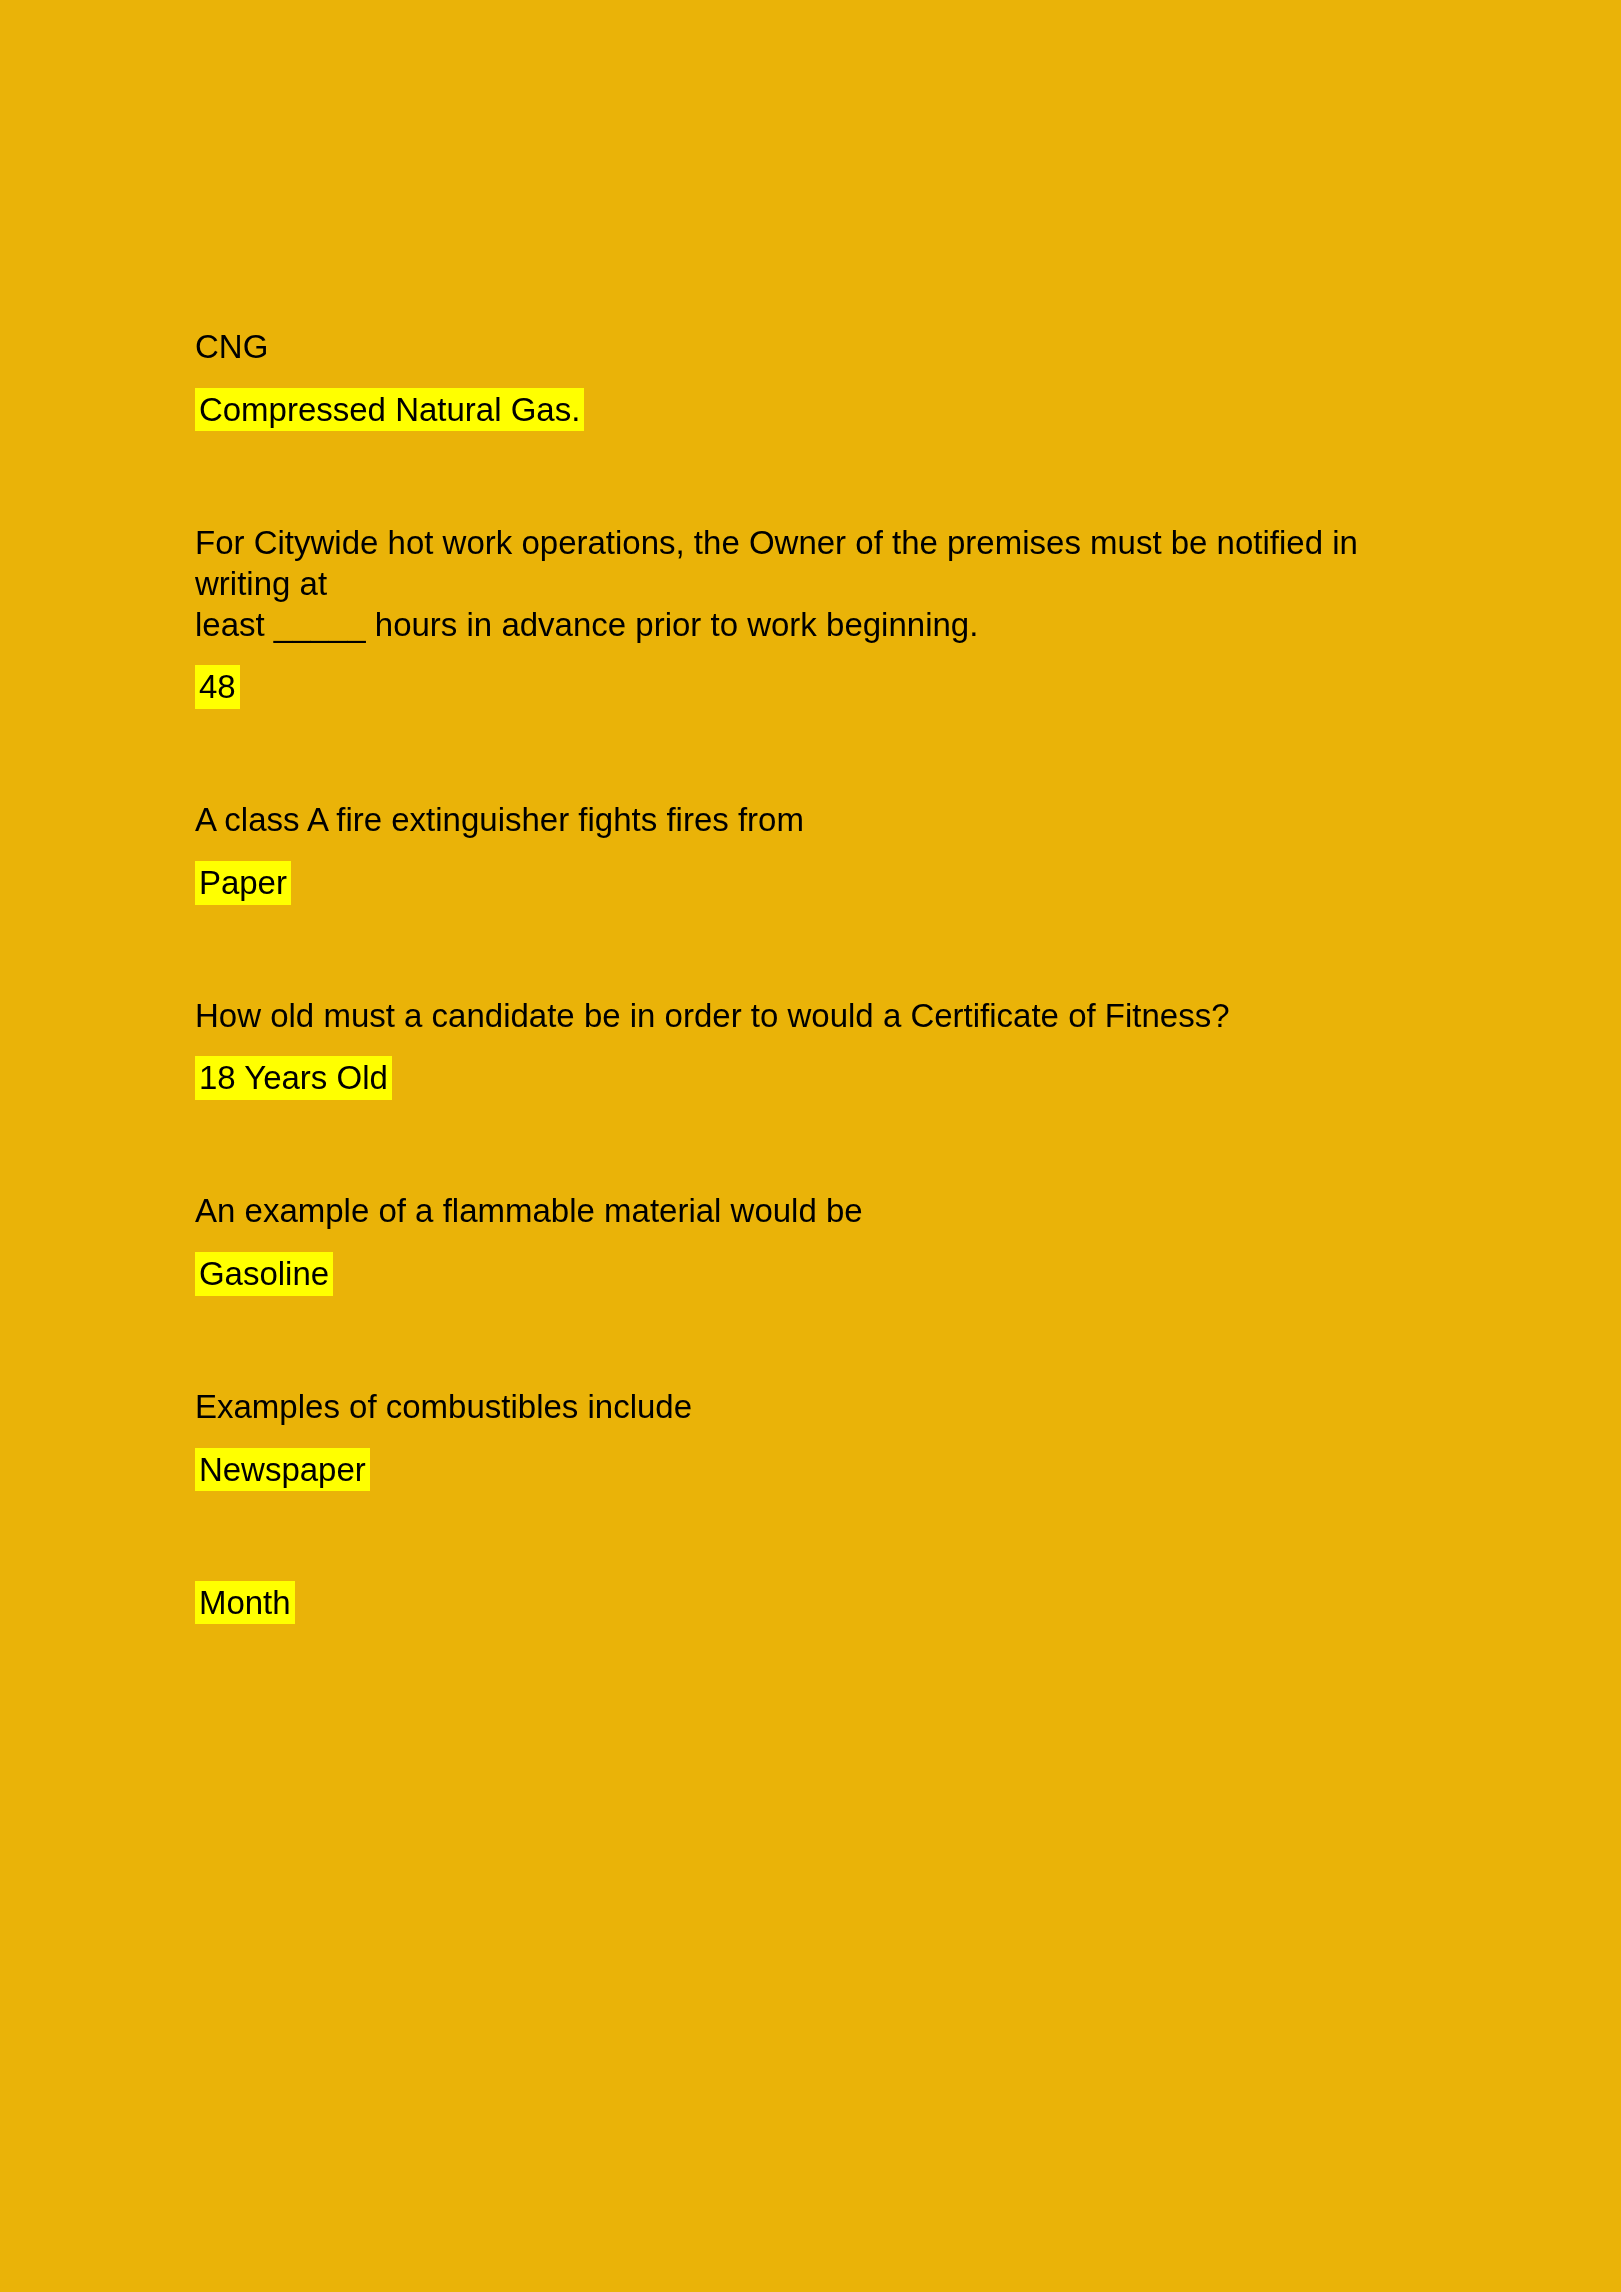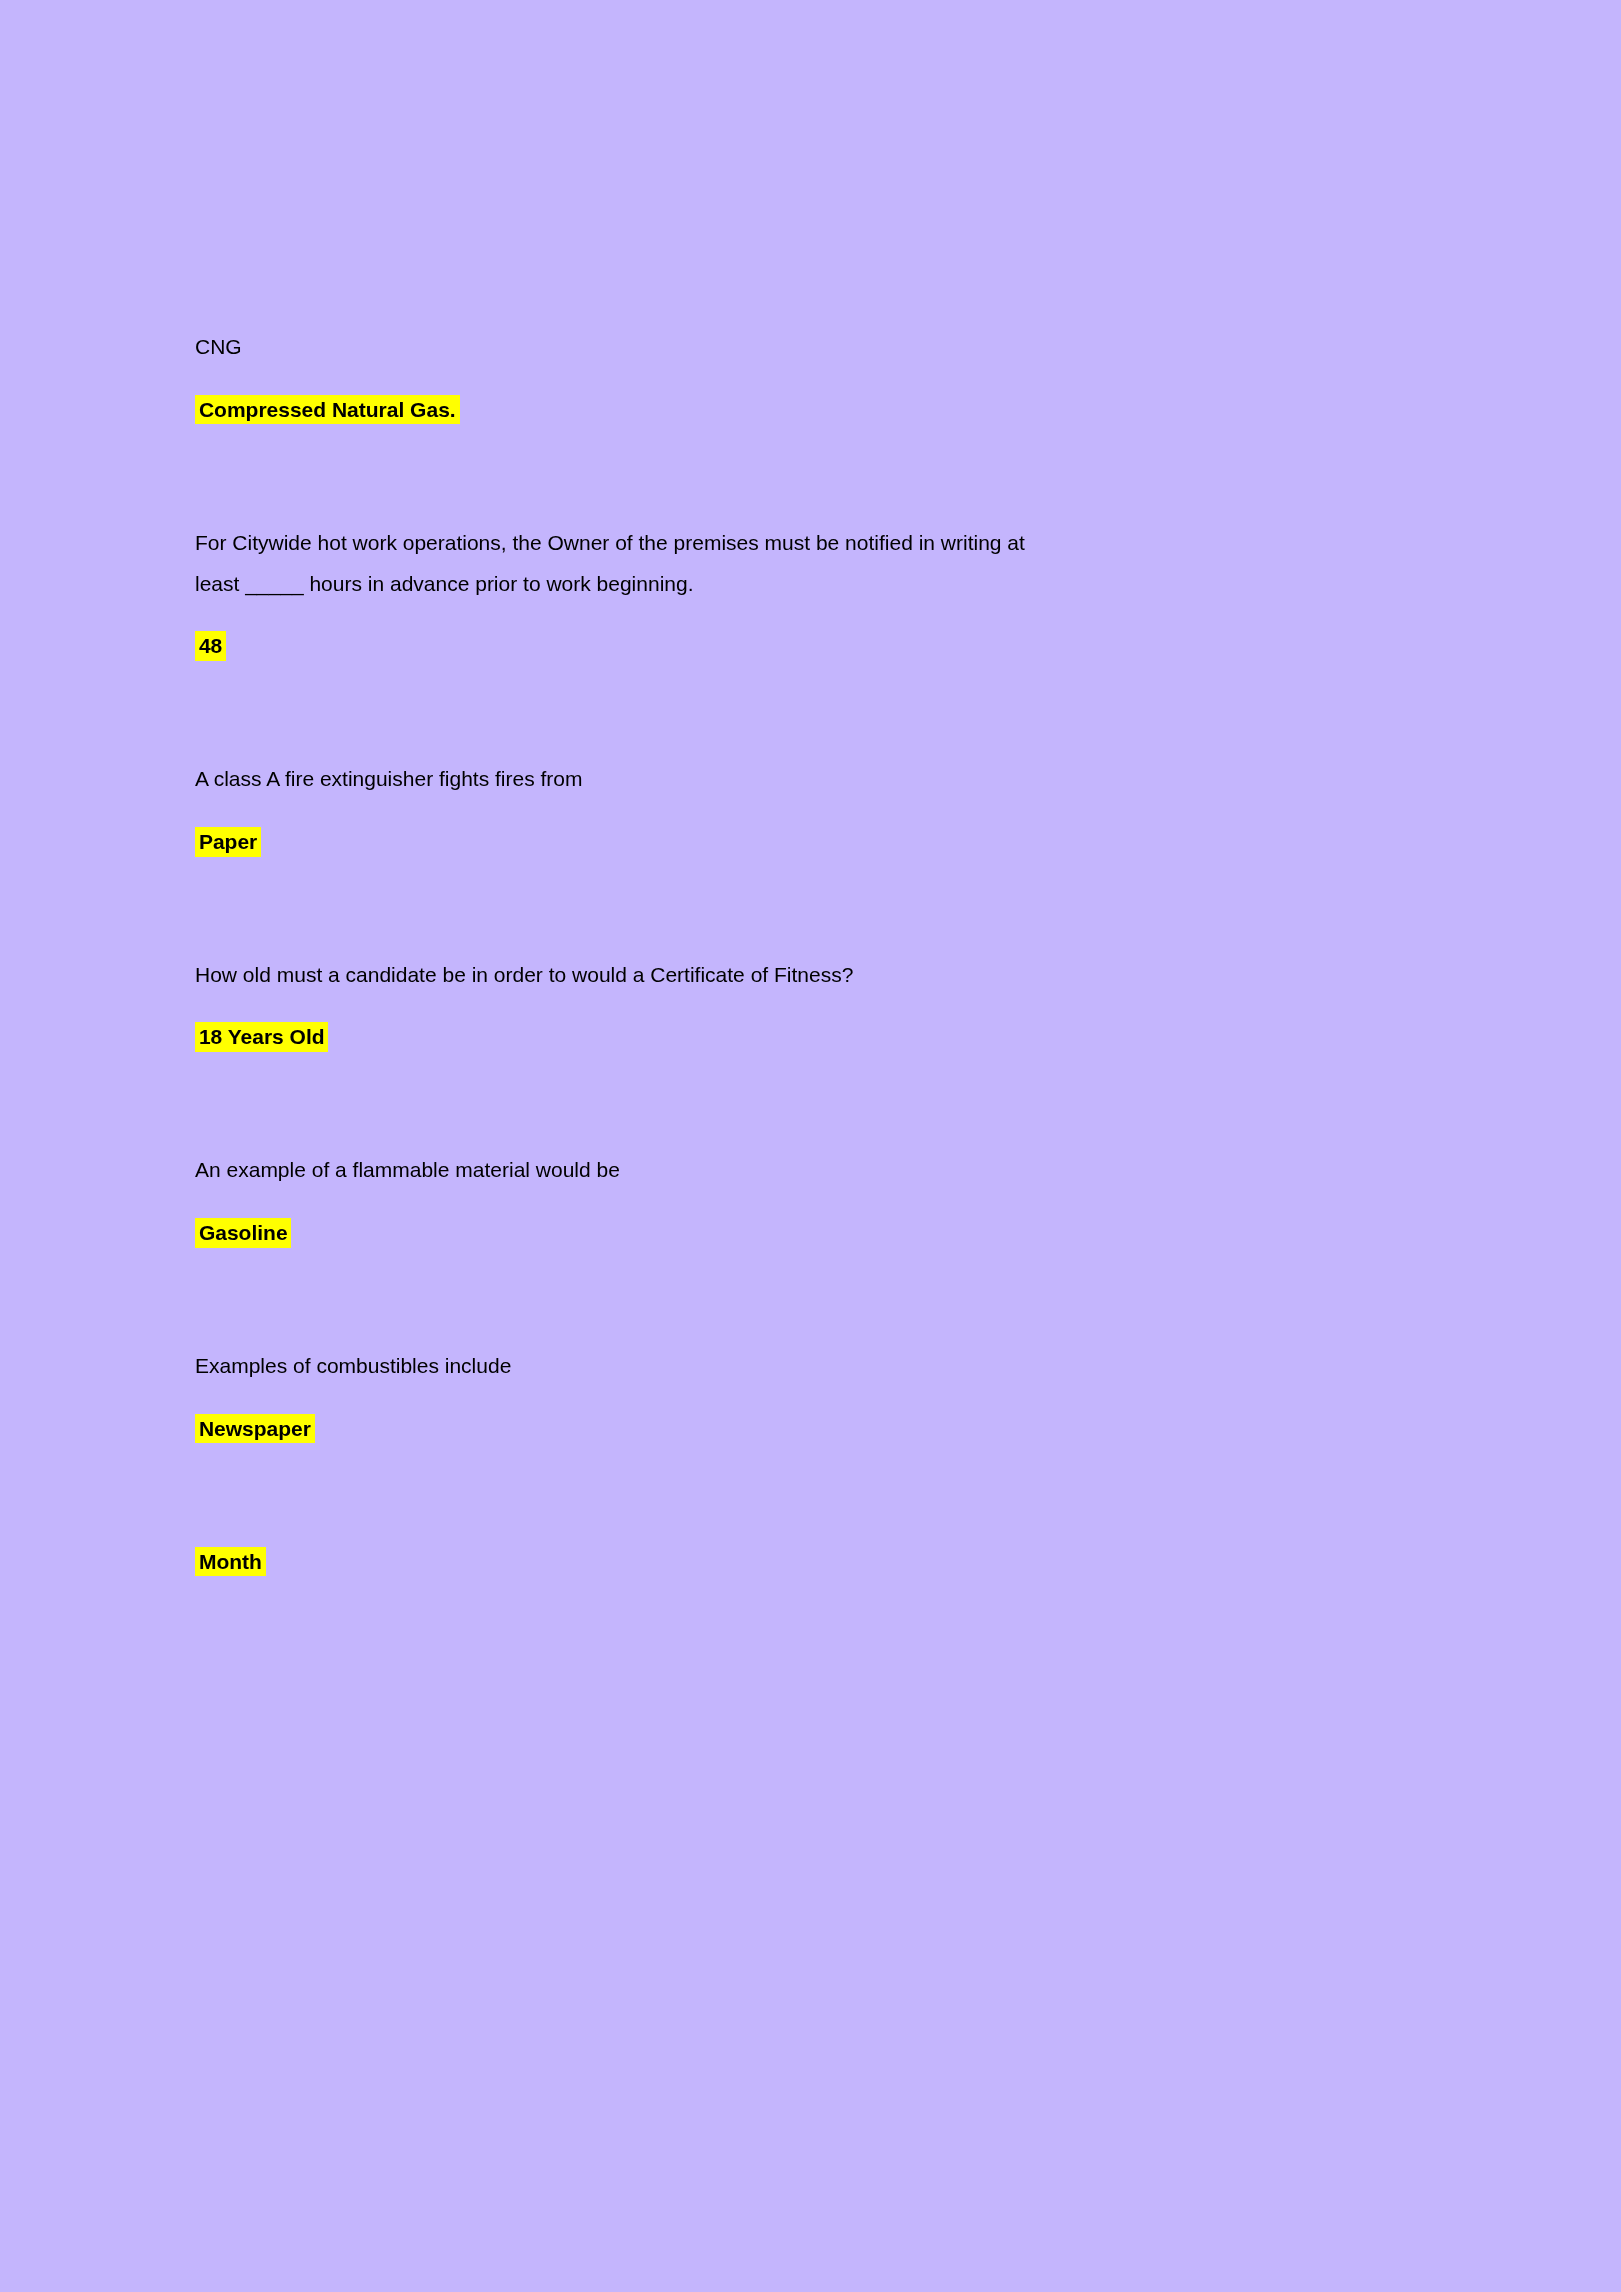--- a/index.html
+++ b/index.html
@@ -5,43 +5,42 @@
   html, body {
     margin: 0;
     padding: 0;
     background: #ffffff;
   }
   .page {
     position: relative;
     width: 1621px;
     height: 2293px;
     box-sizing: border-box;
-    background: #c4b5fd;
+    background: #eab308;
     color: #000000;
     font-family: "Liberation Sans", sans-serif;
-    font-size: 21px;
+    font-size: 33px;
     line-height: 41px;
     padding: 326px 186px 0 195px;
     overflow: hidden;
   }
   .qa-block {
     margin: 0 0 92px 0;
   }
   .q {
     margin: 0 0 21.6px 0;
     white-space: pre-wrap;
   }
   .a {
     margin: 0;
   }
   .hl {
     background: #ffff00;
     color: #000000;
     padding: 2.9px 3.9px 3.9px 3.9px;
-    font-weight: bold;
   }
 </style>
 </head>
 <body>
 
 <div class="page">
 
   <div class="qa-block">
     <p class="q">CNG</p>
     <p class="a"><mark class="hl">Compressed Natural Gas.</mark></p>

